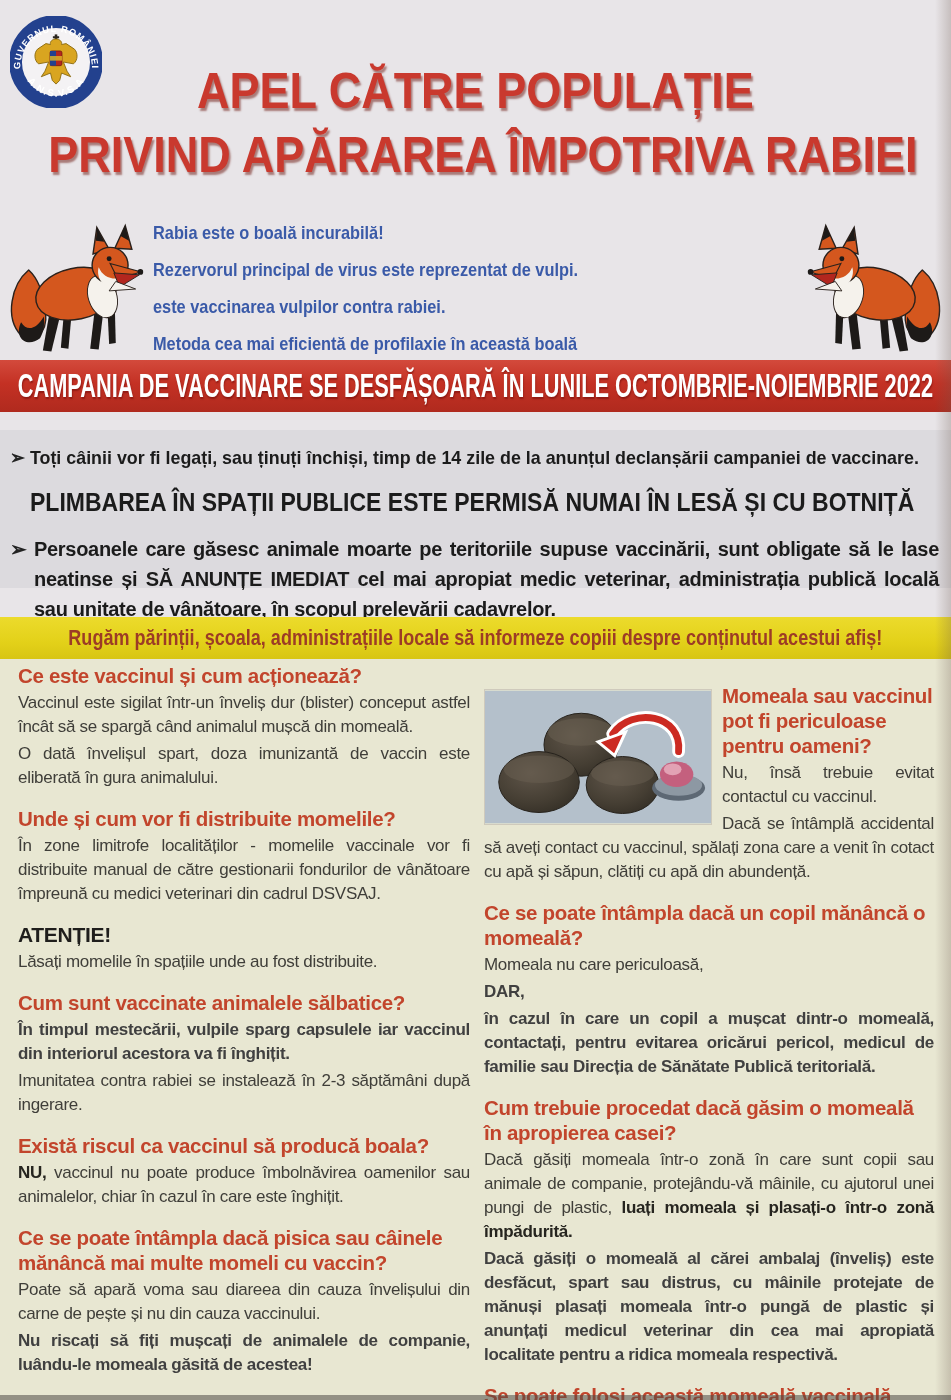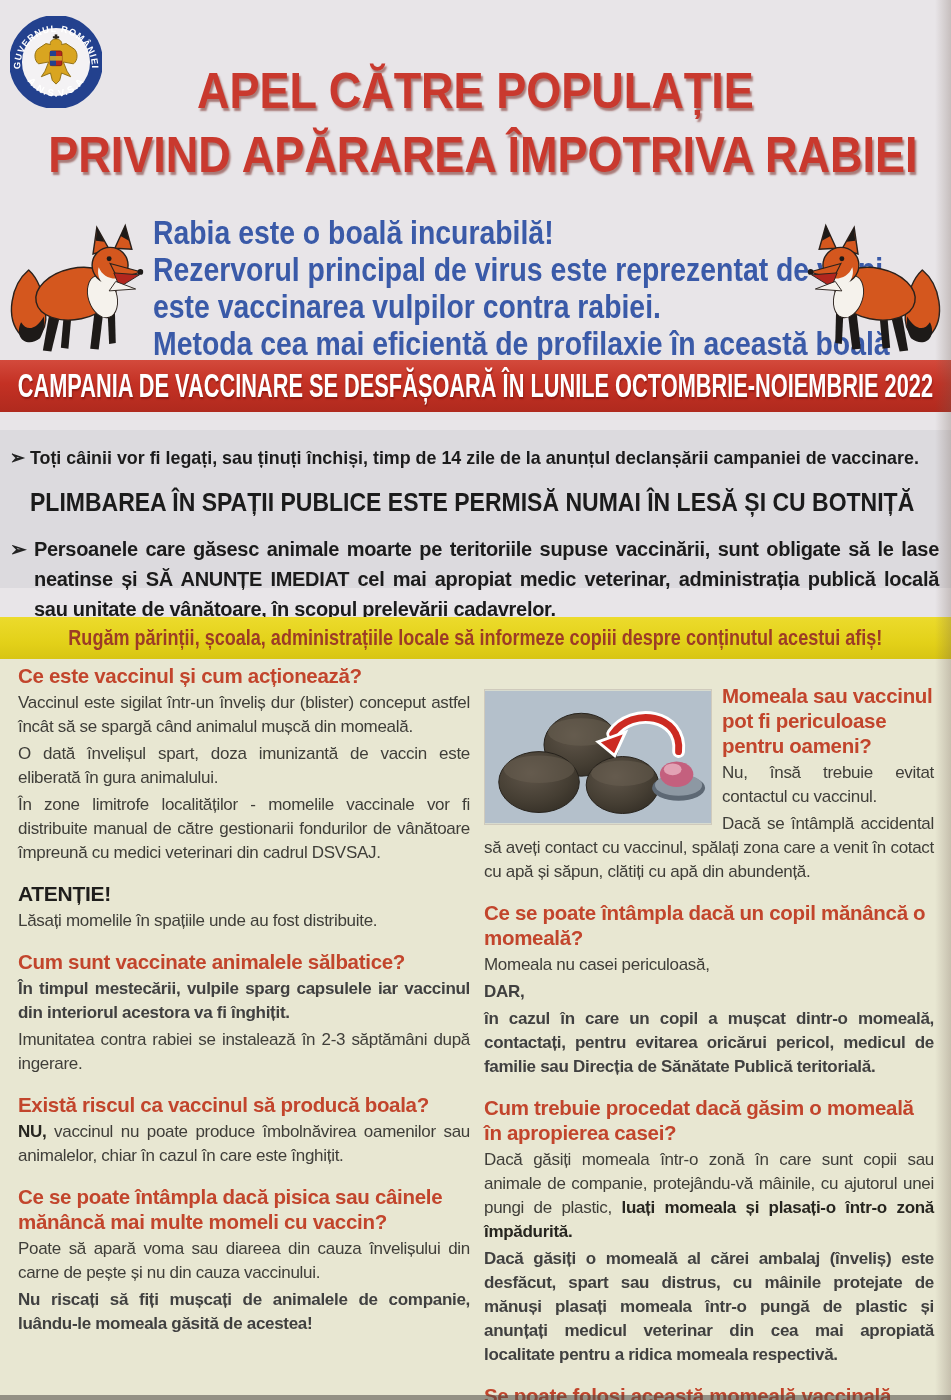--- a/index.html
+++ b/index.html
@@ -13,21 +13,21 @@
     text-shadow:2px 3px 2px rgba(105,18,10,.5);}
   .title-line>span{display:inline-block;transform:scaleX(.9);transform-origin:50% 50%;}
   .title1{top:62px;}
   .title2{top:126px;}
   
   .intro{position:absolute;top:210px;left:0;right:0;height:150px;background:#e8e5e8;}
   .fox{position:absolute;width:152px;height:142px;top:8px;}
   .fox.left{left:0;}
   .fox.right{right:0;transform:scaleX(-1);}
   .intro-text{position:absolute;left:153px;top:4px;width:660px;
-    font-size:33px;font-weight:bold;color:#3a5aa8;line-height:37px;}
+    font-size:19px;font-weight:bold;color:#3a5aa8;line-height:37px;}
   .intro-text .ln{display:block;white-space:nowrap;}
   .intro-text .ln>span{display:inline-block;transform:scaleX(.86);transform-origin:0 50%;}
   
   .red-band{position:absolute;top:360px;left:0;right:0;height:52px;
     background:linear-gradient(180deg,#d34a3c 0%,#c43124 45%,#b02a1e 100%);
     display:flex;align-items:center;justify-content:center;}
   .red-band .txt{color:#fff;font-weight:bold;font-size:33px;white-space:nowrap;
     display:inline-block;transform:scaleX(.66);transform-origin:50% 50%;
     text-shadow:1px 2px 2px rgba(90,0,0,.45);}
   
@@ -173,20 +173,21 @@
 
   <div class="qa">
 
     <div class="col leftcol">
       <div class="block">
         <h3 style="margin-top:4px">Ce este vaccinul și cum acționează?</h3>
         <p>Vaccinul este sigilat într-un înveliș dur (blister) conceput astfel încât să se spargă când animalul mușcă din momeală.</p>
         <p>O dată învelișul spart, doza imunizantă de vaccin este eliberată în gura animalului.</p>
       </div>
       <div class="block">
+        <h3>Unde și cum vor fi distribuite momelile?</h3>
         <p>În zone limitrofe localităților - momelile vaccinale vor fi distribuite manual de către gestionarii fondurilor de vânătoare împreună cu medici veterinari din cadrul DSVSAJ.</p>
       </div>
       <div class="block">
         <h3 class="black">ATENȚIE!</h3>
         <p>Lăsați momelile în spațiile unde au fost distribuite.</p>
       </div>
       <div class="block">
         <h3>Cum sunt vaccinate animalele sălbatice?</h3>
         <p class="b">În timpul mestecării, vulpile sparg capsulele iar vaccinul din interiorul acestora va fi înghițit.</p>
         <p>Imunitatea contra rabiei se instalează în 2-3 săptămâni după ingerare.</p>
@@ -228,21 +229,21 @@
             <path d="M197,62 C201,24 150,16 130,44" fill="none" stroke="#cc2a22" stroke-width="7" stroke-linecap="round"></path>
             <polygon points="115,52 143,42 132,66" fill="#cc2a22" stroke="#ffffff" stroke-width="3"></polygon>
           </g>
         </svg>
         <h3>Momeala sau vaccinul pot fi periculoase pentru oameni?</h3>
         <p>Nu, însă trebuie evitat contactul cu vaccinul.</p>
         <p>Dacă se întâmplă accidental să aveți contact cu vaccinul, spălați zona care a venit în cotact cu apă și săpun, clătiți cu apă din abundență.</p>
       </div>
       <div class="block" style="clear:both">
         <h3>Ce se poate întâmpla dacă un copil mănâncă o momeală?</h3>
-        <p>Momeala nu casei periculoasă,</p>
+        <p>Momeala nu care periculoasă,</p>
         <p class="b">DAR,</p>
         <p class="b">în cazul în care un copil a mușcat dintr-o momeală, contactați, pentru evitarea oricărui pericol, medicul de familie sau Direcția de Sănătate Publică teritorială.</p>
       </div>
       <div class="block">
         <h3>Cum trebuie procedat dacă găsim o momeală în apropierea casei?</h3>
         <p><span>Dacă găsiți momeala într-o zonă în care sunt copii sau animale de companie, protejându-vă mâinile, cu ajutorul unei pungi de plastic, </span><span class="b">luați momeala și plasați-o într-o zonă împădurită.</span></p>
         <p class="b">Dacă găsiți o momeală al cărei ambalaj (înveliș) este desfăcut, spart sau distrus, cu mâinile protejate de mănuși plasați momeala într-o pungă de plastic și anunțați medicul veterinar din cea mai apropiată localitate pentru a ridica momeala respectivă.</p>
       </div>
       <div class="block">
         <h3>Se poate folosi această momeală vaccinală pentru vaccinarea antirabică a câinilor sau pisicilor?</h3>

